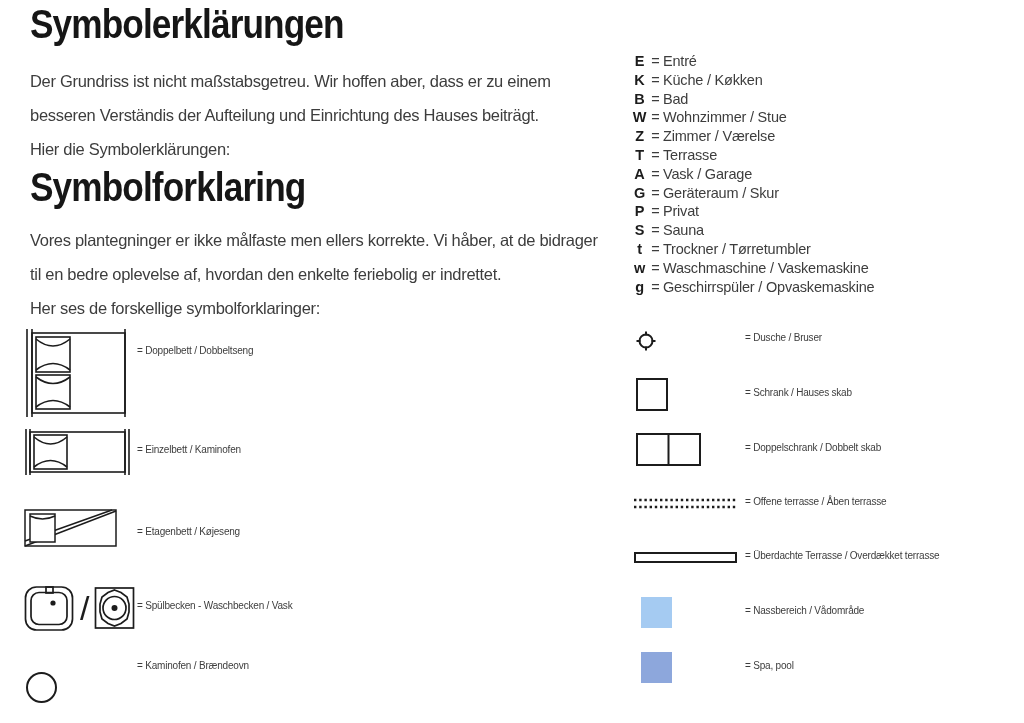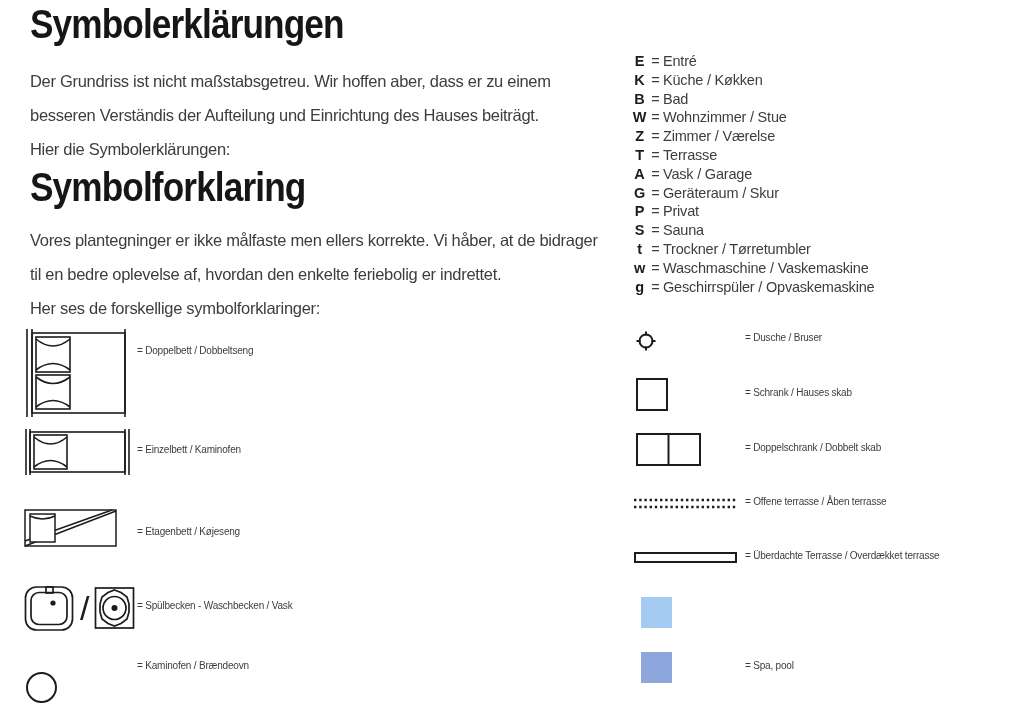--- a/index.html
+++ b/index.html
@@ -289,17 +289,18 @@
         <line x1="0" y1="10" x2="102" y2="10"></line>
       </g>
     </svg>
   </div>
   <div class="sym-label right-label" style="top:496px;">= Offene terrasse / Åben terrasse</div>
 
   <div class="sym covered-terrace" style="left:634px; top:552px;"></div>
   <div class="sym-label right-label" style="top:550px;">= Überdachte Terrasse / Overdækket terrasse</div>
 
   <div class="sym color-square" style="left: 641px; top: 597px; background: rgb(165, 203, 242);" id="wet-area-swatch"></div>
+  <div class="sym-label right-label" style="top:605px;">= Nassbereich / Vådområde</div>
 
   <div class="sym color-square" style="left: 641px; top: 652px; background: rgb(141, 167, 220);" id="spa-pool-swatch"></div>
   <div class="sym-label right-label" style="top:660px;">= Spa, pool</div>
 
 </div>
 
 </body></html>

